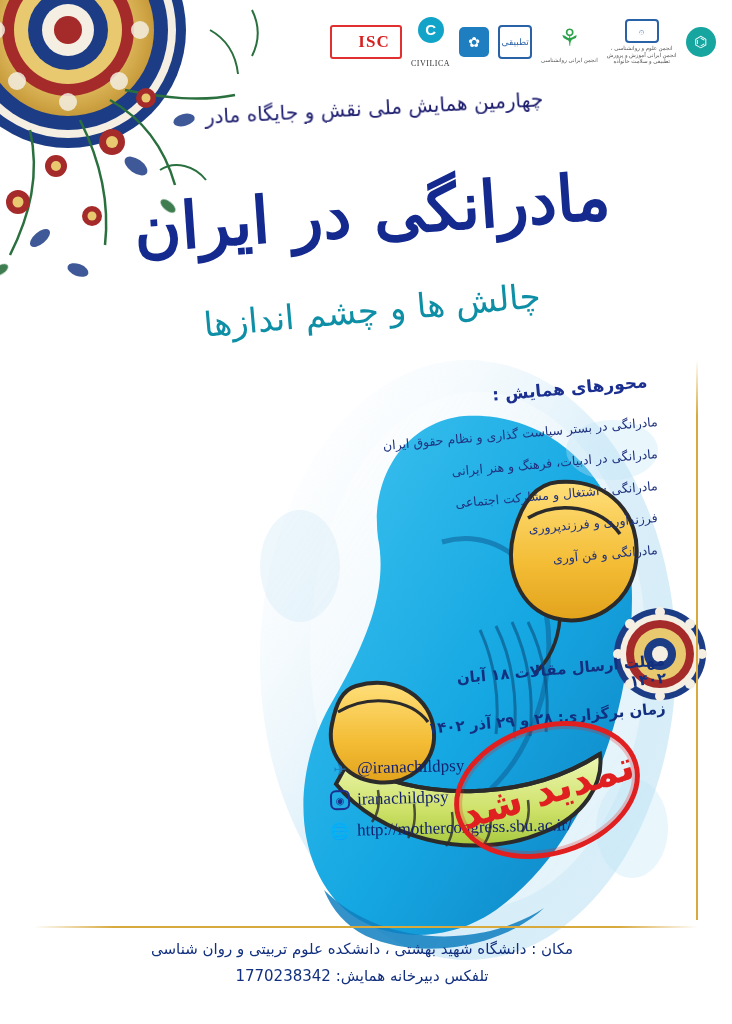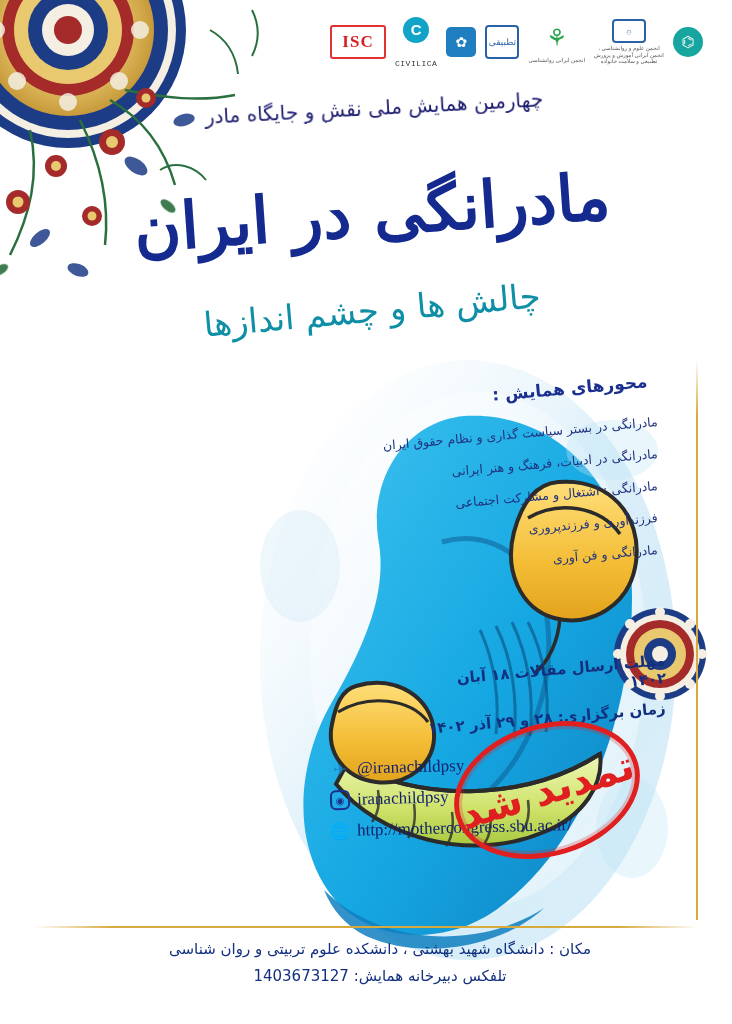--- a/index.html
+++ b/index.html
@@ -53,33 +53,34 @@
     width: 52px; height: 30px;
     background: #ffffff;
     border: 2px solid #e03030;
     border-radius: 3px;
     color: #d72020;
     font-weight: bold;
     font-size: 17px;
     letter-spacing: 1px;
     display: flex; align-items: center; justify-content: center;
     font-family: "Liberation Serif", serif;
+    padding-left: 16px;
   }
   .logo-civilica-mark {
     display: flex; align-items: center; gap: 3px;
   }
   .logo-civilica-circle {
     width: 26px; height: 26px; border-radius: 50%;
     background: #12a4c8;
     color: #fff; font-size: 15px; font-weight: bold;
     display: flex; align-items: center; justify-content: center;
   }
   .logo-civilica-text {
     font-size: 8px; color: #333; letter-spacing: .5px; margin-top: 16px;
-    font-family: Liberation Mono, monospace;
+    font-family: Liberation Serif, serif;
   }
   .logo-blue-sq {
     width: 30px; height: 30px; border-radius: 5px;
     background: #1f7ec0;
     color: #fff;
     display: flex; align-items: center; justify-content: center;
     font-size: 14px;
   }
   .logo-sq-outline {
     width: 30px; height: 30px; border-radius: 4px;
@@ -271,21 +272,21 @@
     top: 606px;
     left: 612px;
     width: 96px;
     height: 96px;
   }
 
   
   .footer {
     position: absolute;
     bottom: 30px;
-    right: 22px;
+    right: 40px;
     width: 660px;
     text-align: center;
     direction: rtl;
   }
   .footer div {
     font-family: "DejaVu Sans", sans-serif;
     font-size: 15px;
     color: #12307f;
     margin-bottom: 9px;
   }
@@ -554,16 +555,16 @@
 
   <div class="stamp">
     <div class="stamp-ellipse"></div>
     <div class="stamp-text">تمدید شد</div>
   </div>
 
   <div class="side-rule"></div>
   <div class="footer-rule"></div>
   <div class="footer">
     <div>مکان : دانشگاه شهید بهشتی ، دانشکده علوم تربیتی و روان شناسی</div>
-    <div>تلفکس دبیرخانه همایش: 1403673127</div>
+    <div>تلفکس دبیرخانه همایش: 1770238342</div>
   </div>
 
 </div>
 
 </body></html>

